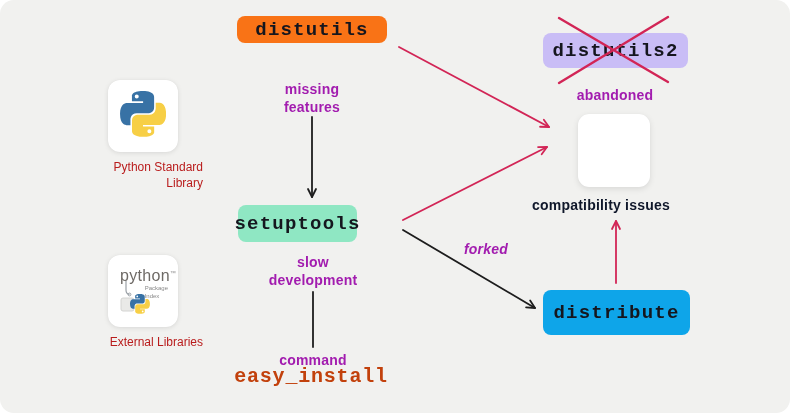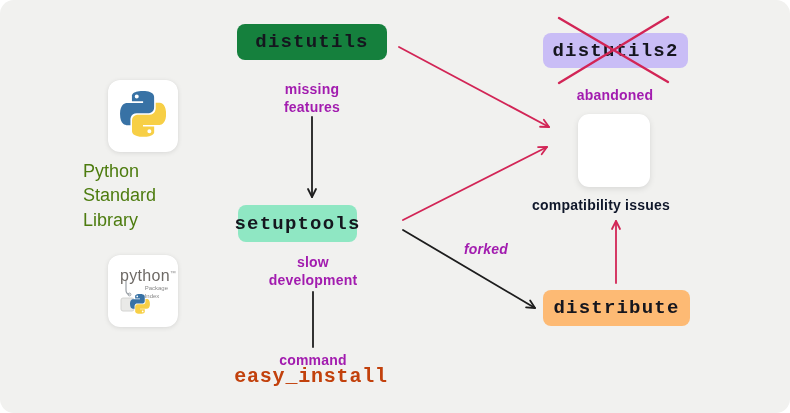--- a/index.html
+++ b/index.html
@@ -6,24 +6,24 @@
   .canvas {
     position:relative; width:790px; height:413px;
     background:#f1f1ef; border-radius:14px; overflow:hidden;
   }
   
   .node {
     position:absolute; display:flex; align-items:center; justify-content:center;
     font-family:"Liberation Mono", monospace; font-weight:700; font-size:19px;
     color:#15161e; border-radius:8px; letter-spacing:1.2px;
   }
-  #node-distutils  { left:237px; top:24px;  width:150px; height:36px; background:#15803d; }
+  #node-distutils  { left:237px; top:16px;  width:150px; height:27px; background:#f97316; }
   #node-setuptools { left:238px; top:205px; width:119px; height:37px; background:#8fe7c3; }
   #node-distutils2 { left:543px; top:33px;  width:145px; height:35px; background:#c9bdf6; }
-  #node-distribute { left:543px; top:290px; width:147px; height:36px; background:#fdba74; }
+  #node-distribute { left:543px; top:290px; width:147px; height:45px; background:#0ea5e9; }
   
   .ann {
     position:absolute; transform:translateX(-50%);
     font-size:14px; font-weight:700; color:#a21caf;
     text-align:center; white-space:pre-line; line-height:1.32; letter-spacing:.2px;
   }
   #ann-missing   { left:312px; top:80px; }
   #ann-slow      { left:313px; top:253px; }
   #ann-command   { left:313px; top:351px; }
   #ann-easy      { left:311px; top:364px; font-family:"Liberation Mono", monospace;
@@ -34,21 +34,21 @@
   
   .card {
     position:absolute; width:70px; height:72px; background:#ffffff; border-radius:12px;
     box-shadow:0 1px 5px rgba(0,0,0,.10), 0 0 1px rgba(0,0,0,.06);
     display:flex; align-items:center; justify-content:center;
   }
   #card-stdlib { left:108px; top:80px; }
   #card-pypi   { left:108px; top:255px; }
   .card-label {
     position:absolute; transform:translateX(-50%);
-    font-size:18px; font-weight:400; color:#4d7c0f; text-align:left; line-height:1.35;
+    font-size:12px; font-weight:400; color:#b91c1c; text-align:right; line-height:1.35;
   }
   #label-stdlib { left:143px; top:159px; width:120px; }
   #label-pypi   { left:143px; top:334px; width:120px; }
   
   .pypi-logo { position:relative; width:58px; height:56px; }
   .pypi-word { position:absolute; left:6px; top:4px; font-size:16px; color:#6e6a66; letter-spacing:.3px; }
   .pypi-tm   { font-size:6px; vertical-align:super; color:#8b8b8b; }
   .pypi-sub  { position:absolute; right:4px; top:22px; font-size:6px; line-height:1.25;
                color:#8a8a8a; text-align:left; white-space:pre-line; }
   .pypi-art  { position:absolute; left:4px; top:18px; }
@@ -87,20 +87,21 @@
           <circle cx="11.5" cy="13.5" r="1.4" fill="none" stroke="#9aa0a6" stroke-width="1"></circle>
           <rect x="3" y="17" width="13" height="13" rx="2" fill="#e9e9e7" stroke="#d4d4d2" stroke-width="1"></rect>
           <g transform="translate(12,13) scale(0.078)">
             <path fill="#3872a5" d="M126.916.072c-64.773 0-60.728 28.089-60.728 28.089l.072 29.103h61.788v8.745H41.566S.145 61.311.145 126.532c0 65.221 36.153 62.907 36.153 62.907h21.575v-30.33s-1.163-36.153 35.575-36.153h61.283s34.418.556 34.418-33.262V33.97S194.375.072 126.916.072zM92.85 19.644a11.12 11.12 0 1 1 0 22.24 11.12 11.12 0 0 1 0-22.24z"></path>
             <path fill="#f7cf46" d="M128.757 254.126c64.773 0 60.728-28.089 60.728-28.089l-.072-29.103h-61.788v-8.745h86.482s41.421 4.698 41.421-60.523c0-65.221-36.153-62.907-36.153-62.907H197.8v30.33s1.163 36.153-35.575 36.153h-61.283s-34.418-.556-34.418 33.262v55.587s-5.225 34.035 62.233 34.035zm34.066-19.572a11.12 11.12 0 1 1 0-22.24 11.12 11.12 0 0 1 0 22.24z"></path>
           </g>
         </svg>
       </div>
     </div>
   </div>
+  <div class="card-label" id="label-pypi">External Libraries</div>
 
   <div class="node" id="node-distutils">distutils</div>
   <div class="node" id="node-setuptools">setuptools</div>
   <div class="node" id="node-distutils2">distutils2</div>
   <div class="node" id="node-distribute">distribute</div>
 
   <div id="compat-box"></div>
 
   <div class="ann" id="ann-missing">missing
 features</div>

